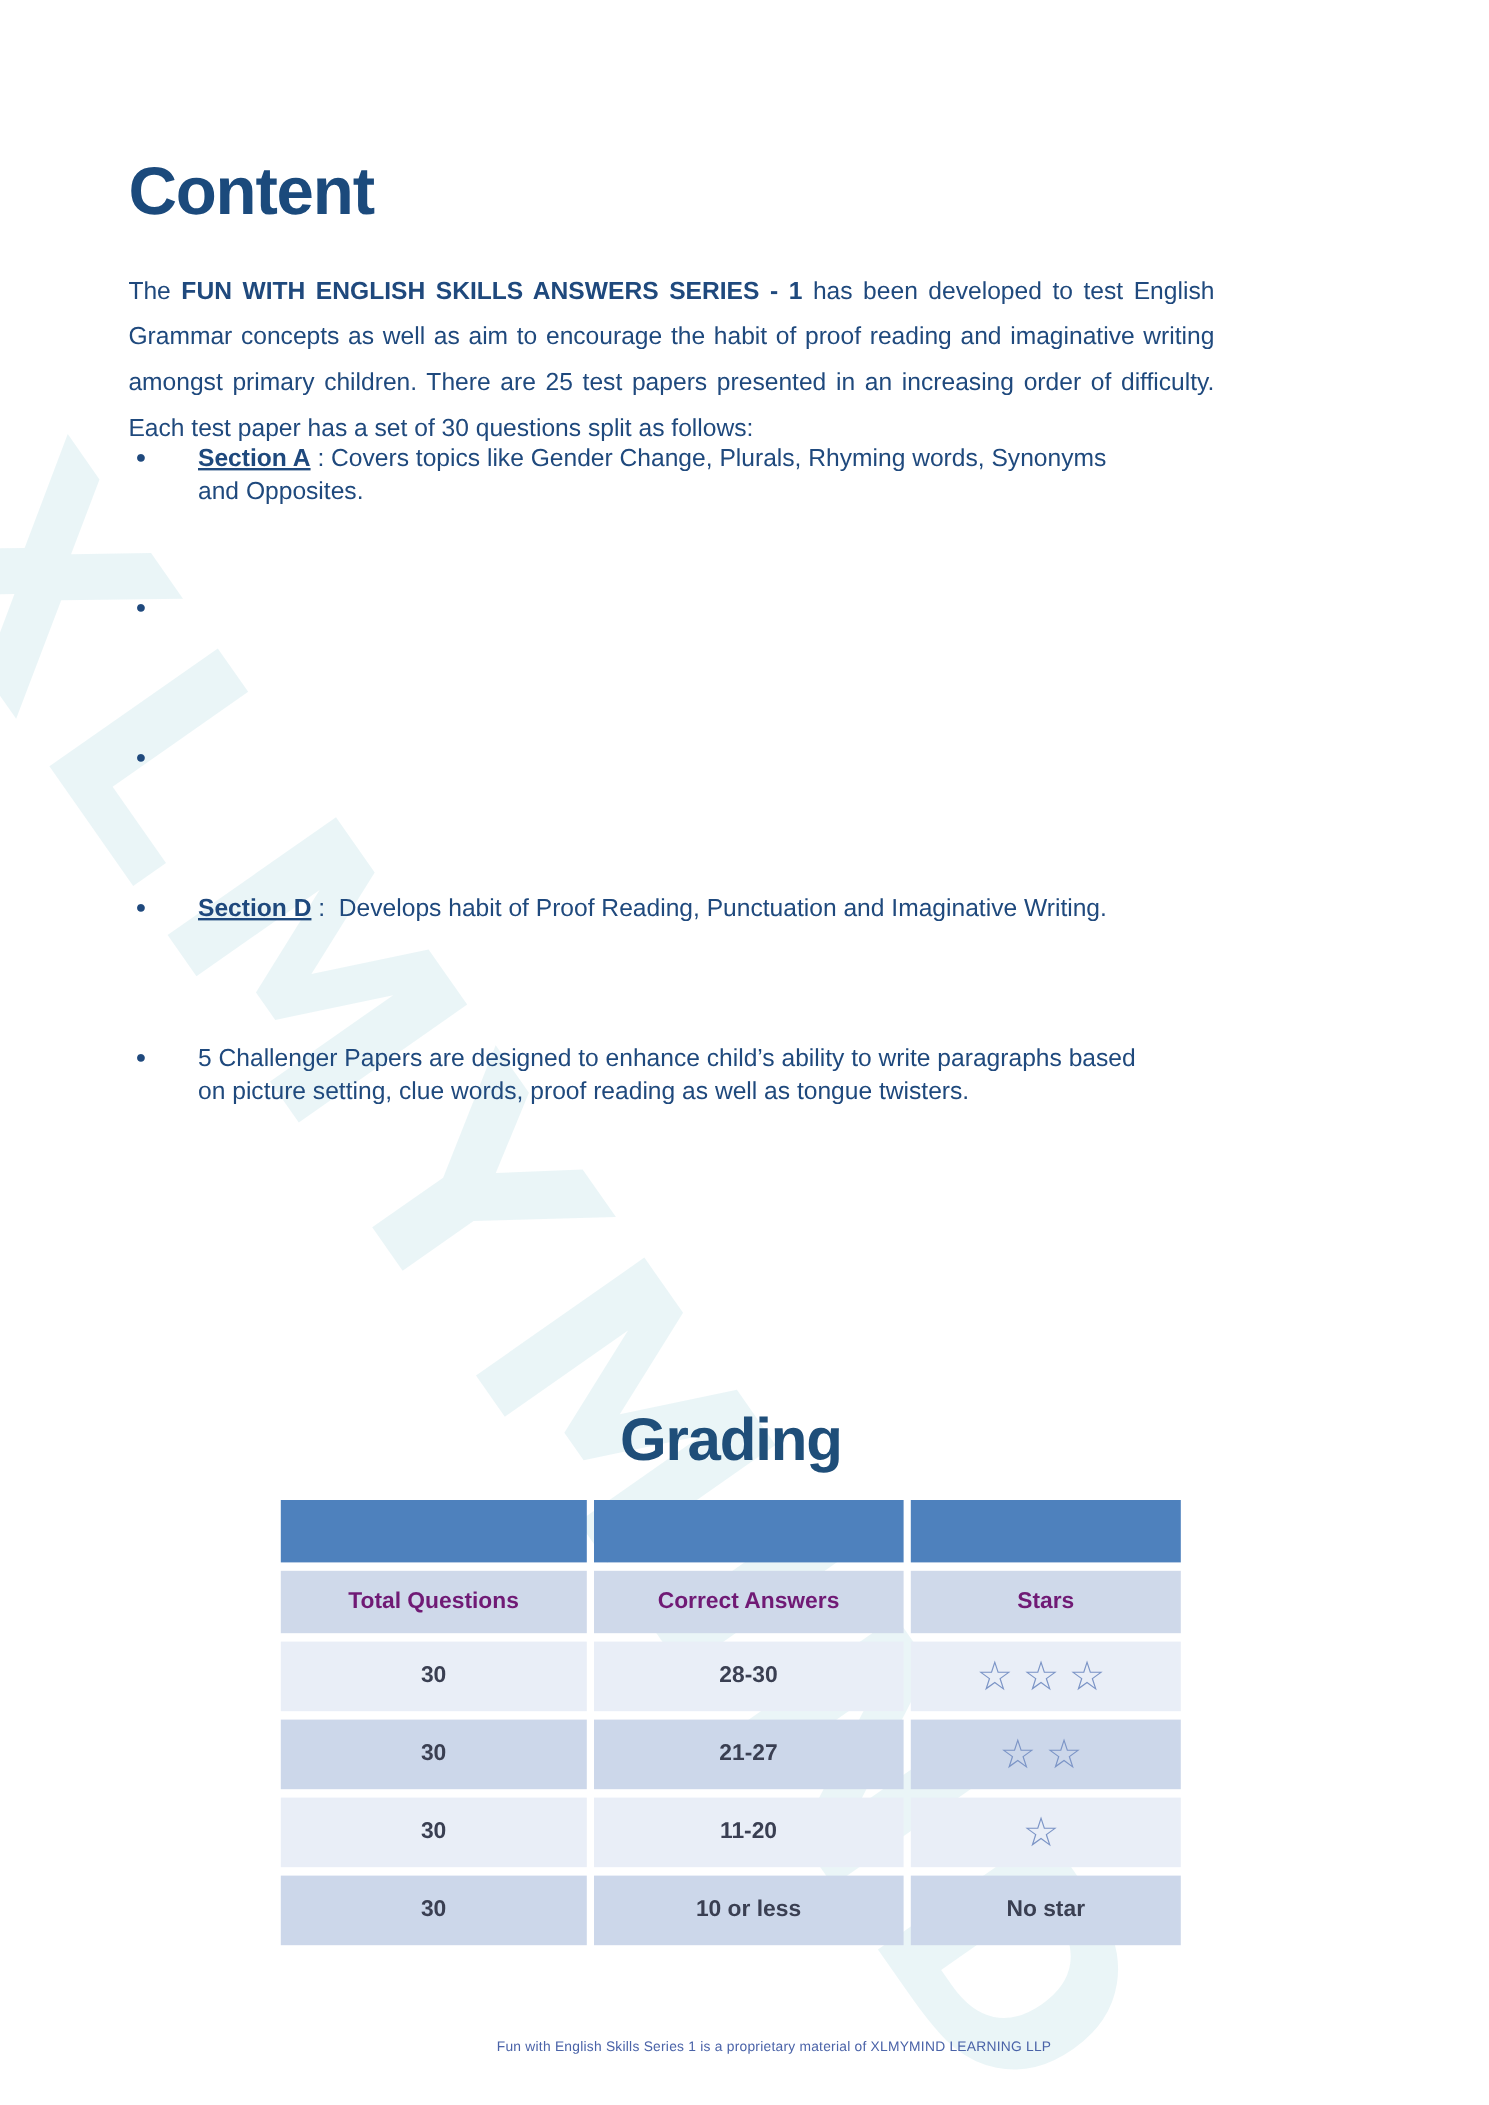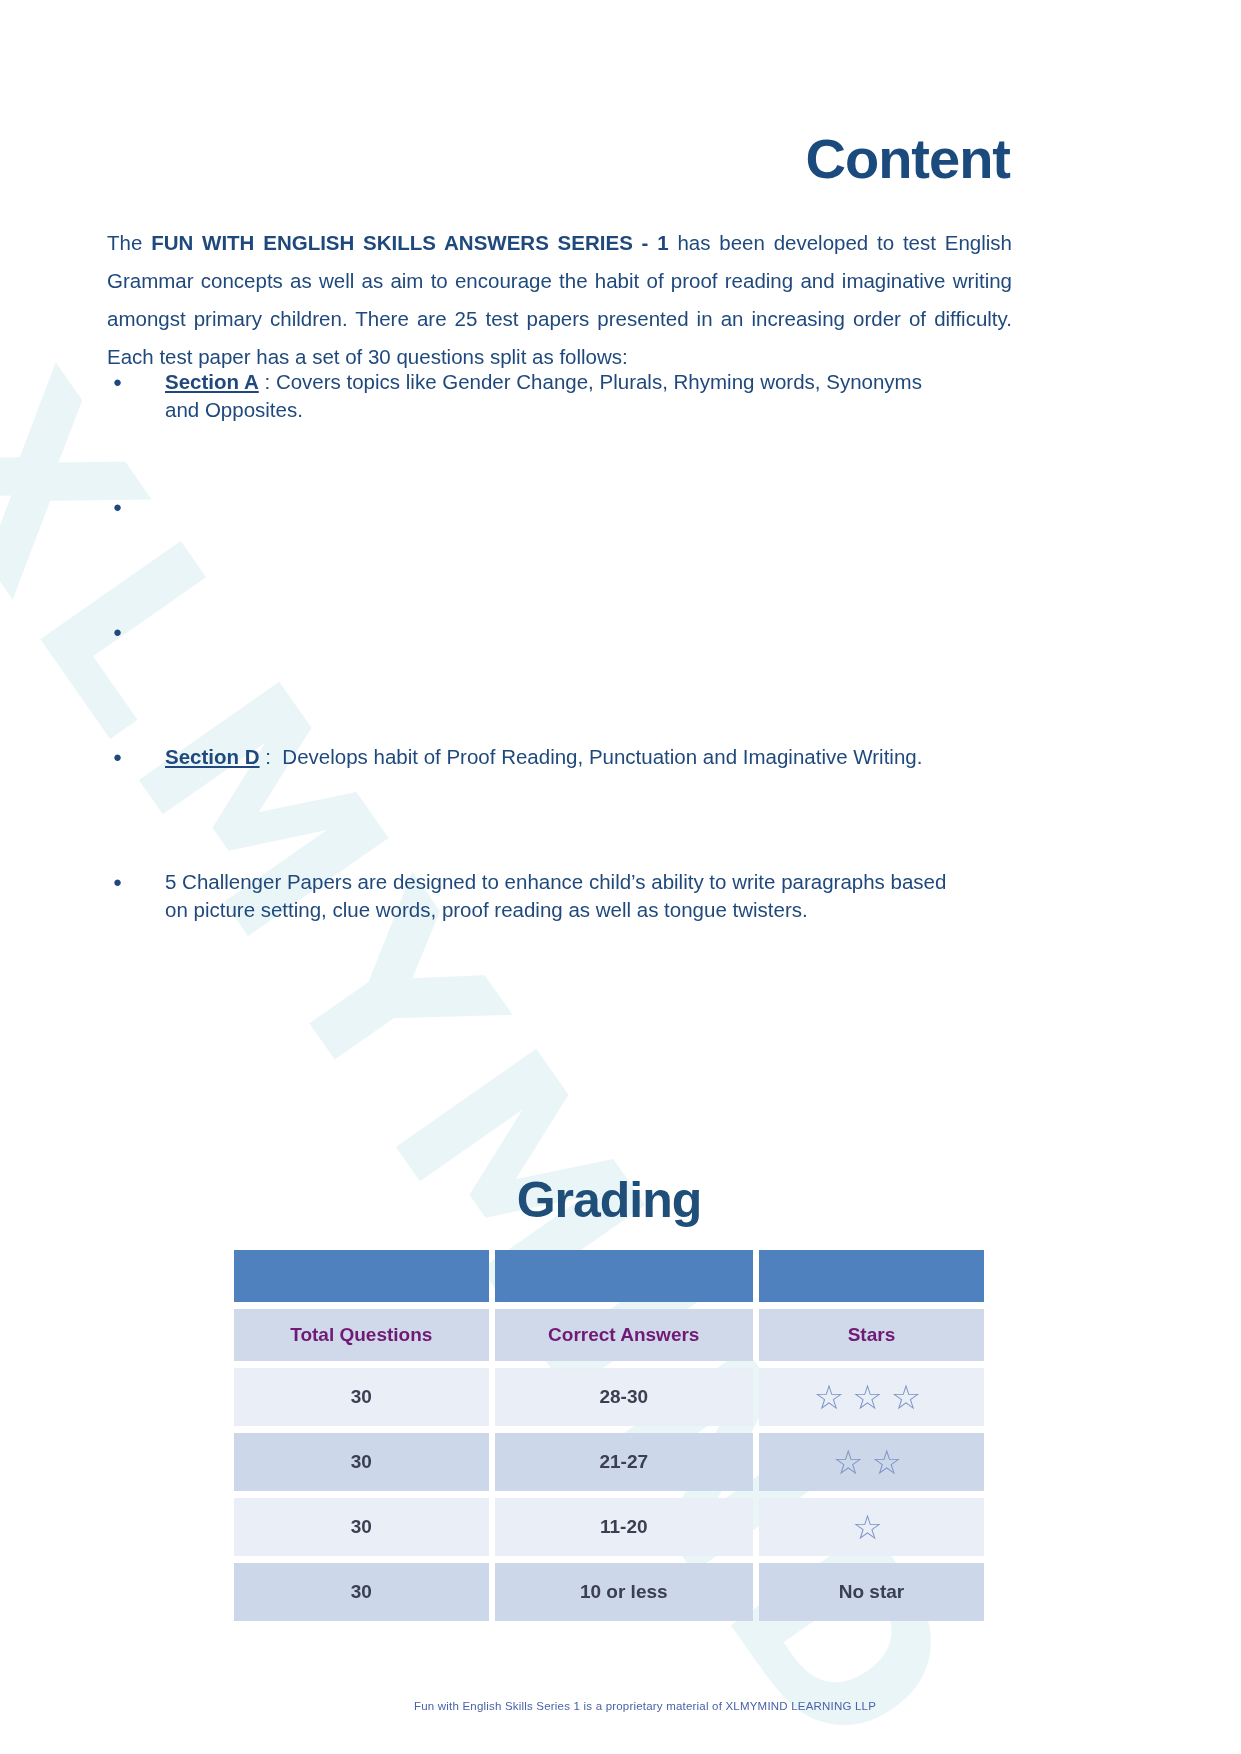--- a/index.html
+++ b/index.html
@@ -27,21 +27,21 @@
     z-index: 0;
     font-family: "DejaVu Sans", sans-serif;
     user-select: none;
   }
 
   .content-layer { position:absolute; inset:0; z-index:1; }
 
   .page-title {
     position: absolute;
     left: 107px; top: 126px; width: 903px;
-    text-align: right;
+    text-align: left;
     font-size: 56px;
     font-weight: bold;
     color: #1b4a7c;
     letter-spacing: -1px;
   }
 
   .intro {
     position: absolute;
     left: 107px; top: 224px; width: 905px;
     font-size: 20.5px;

